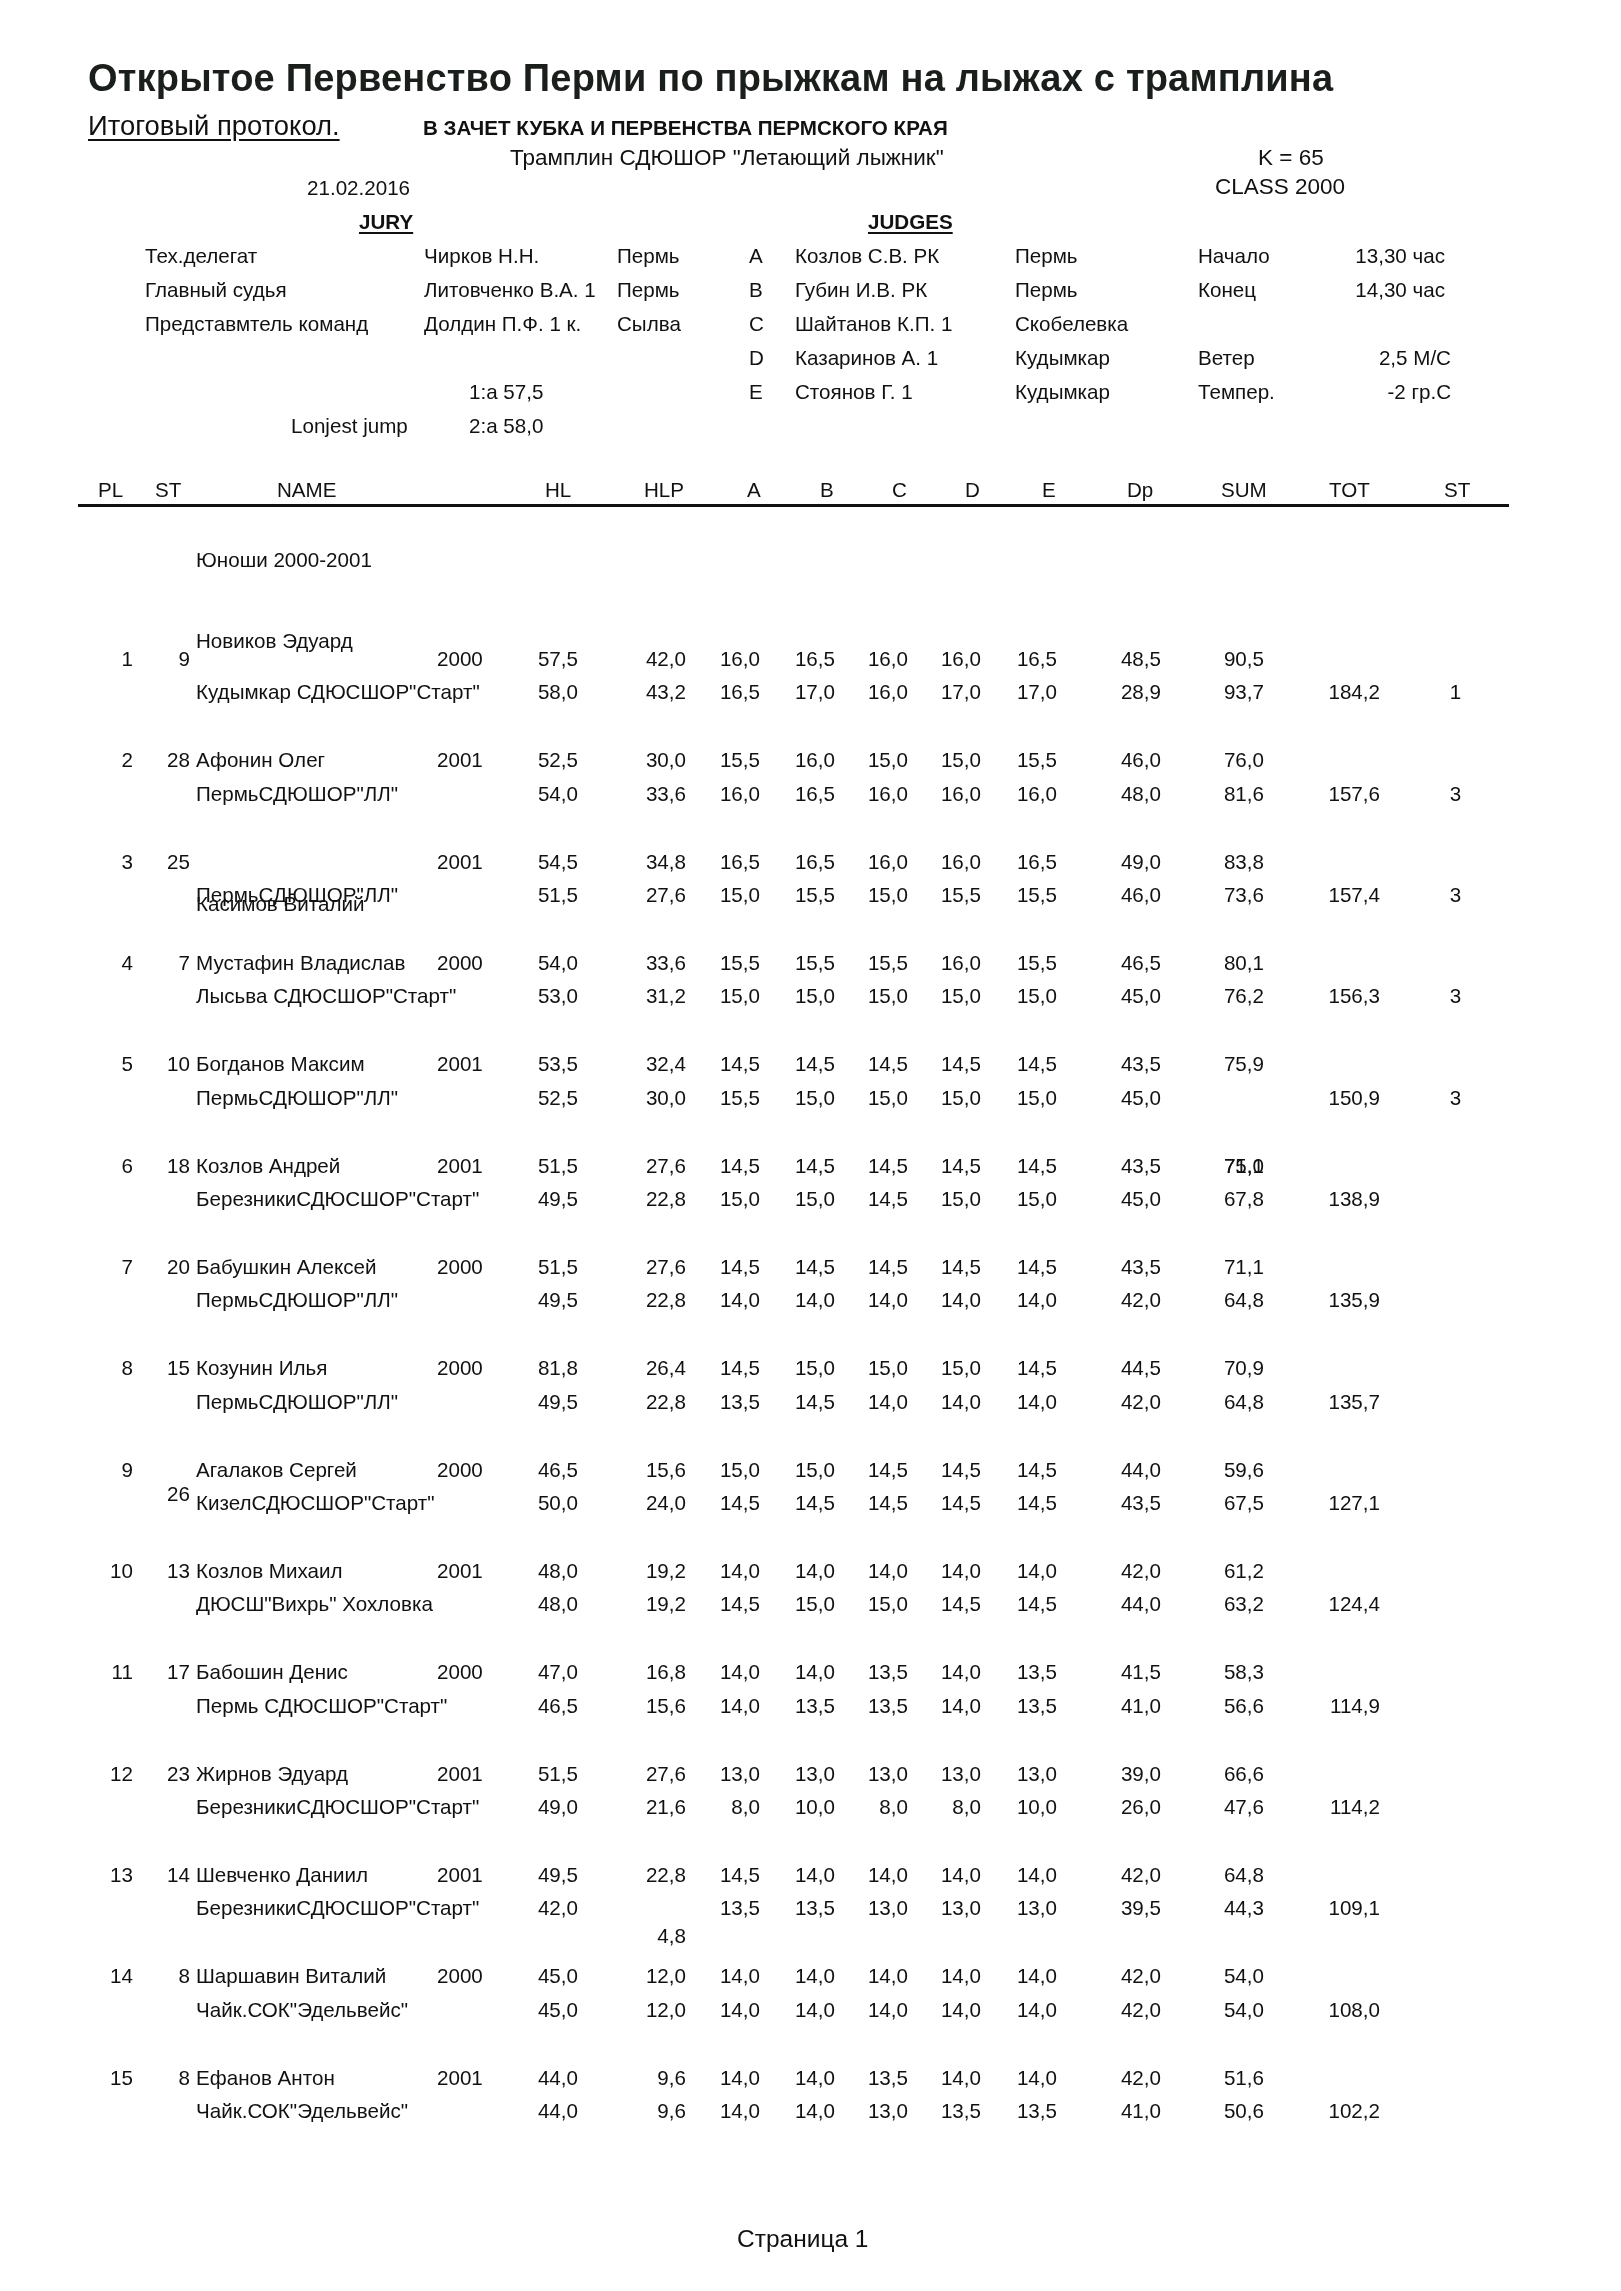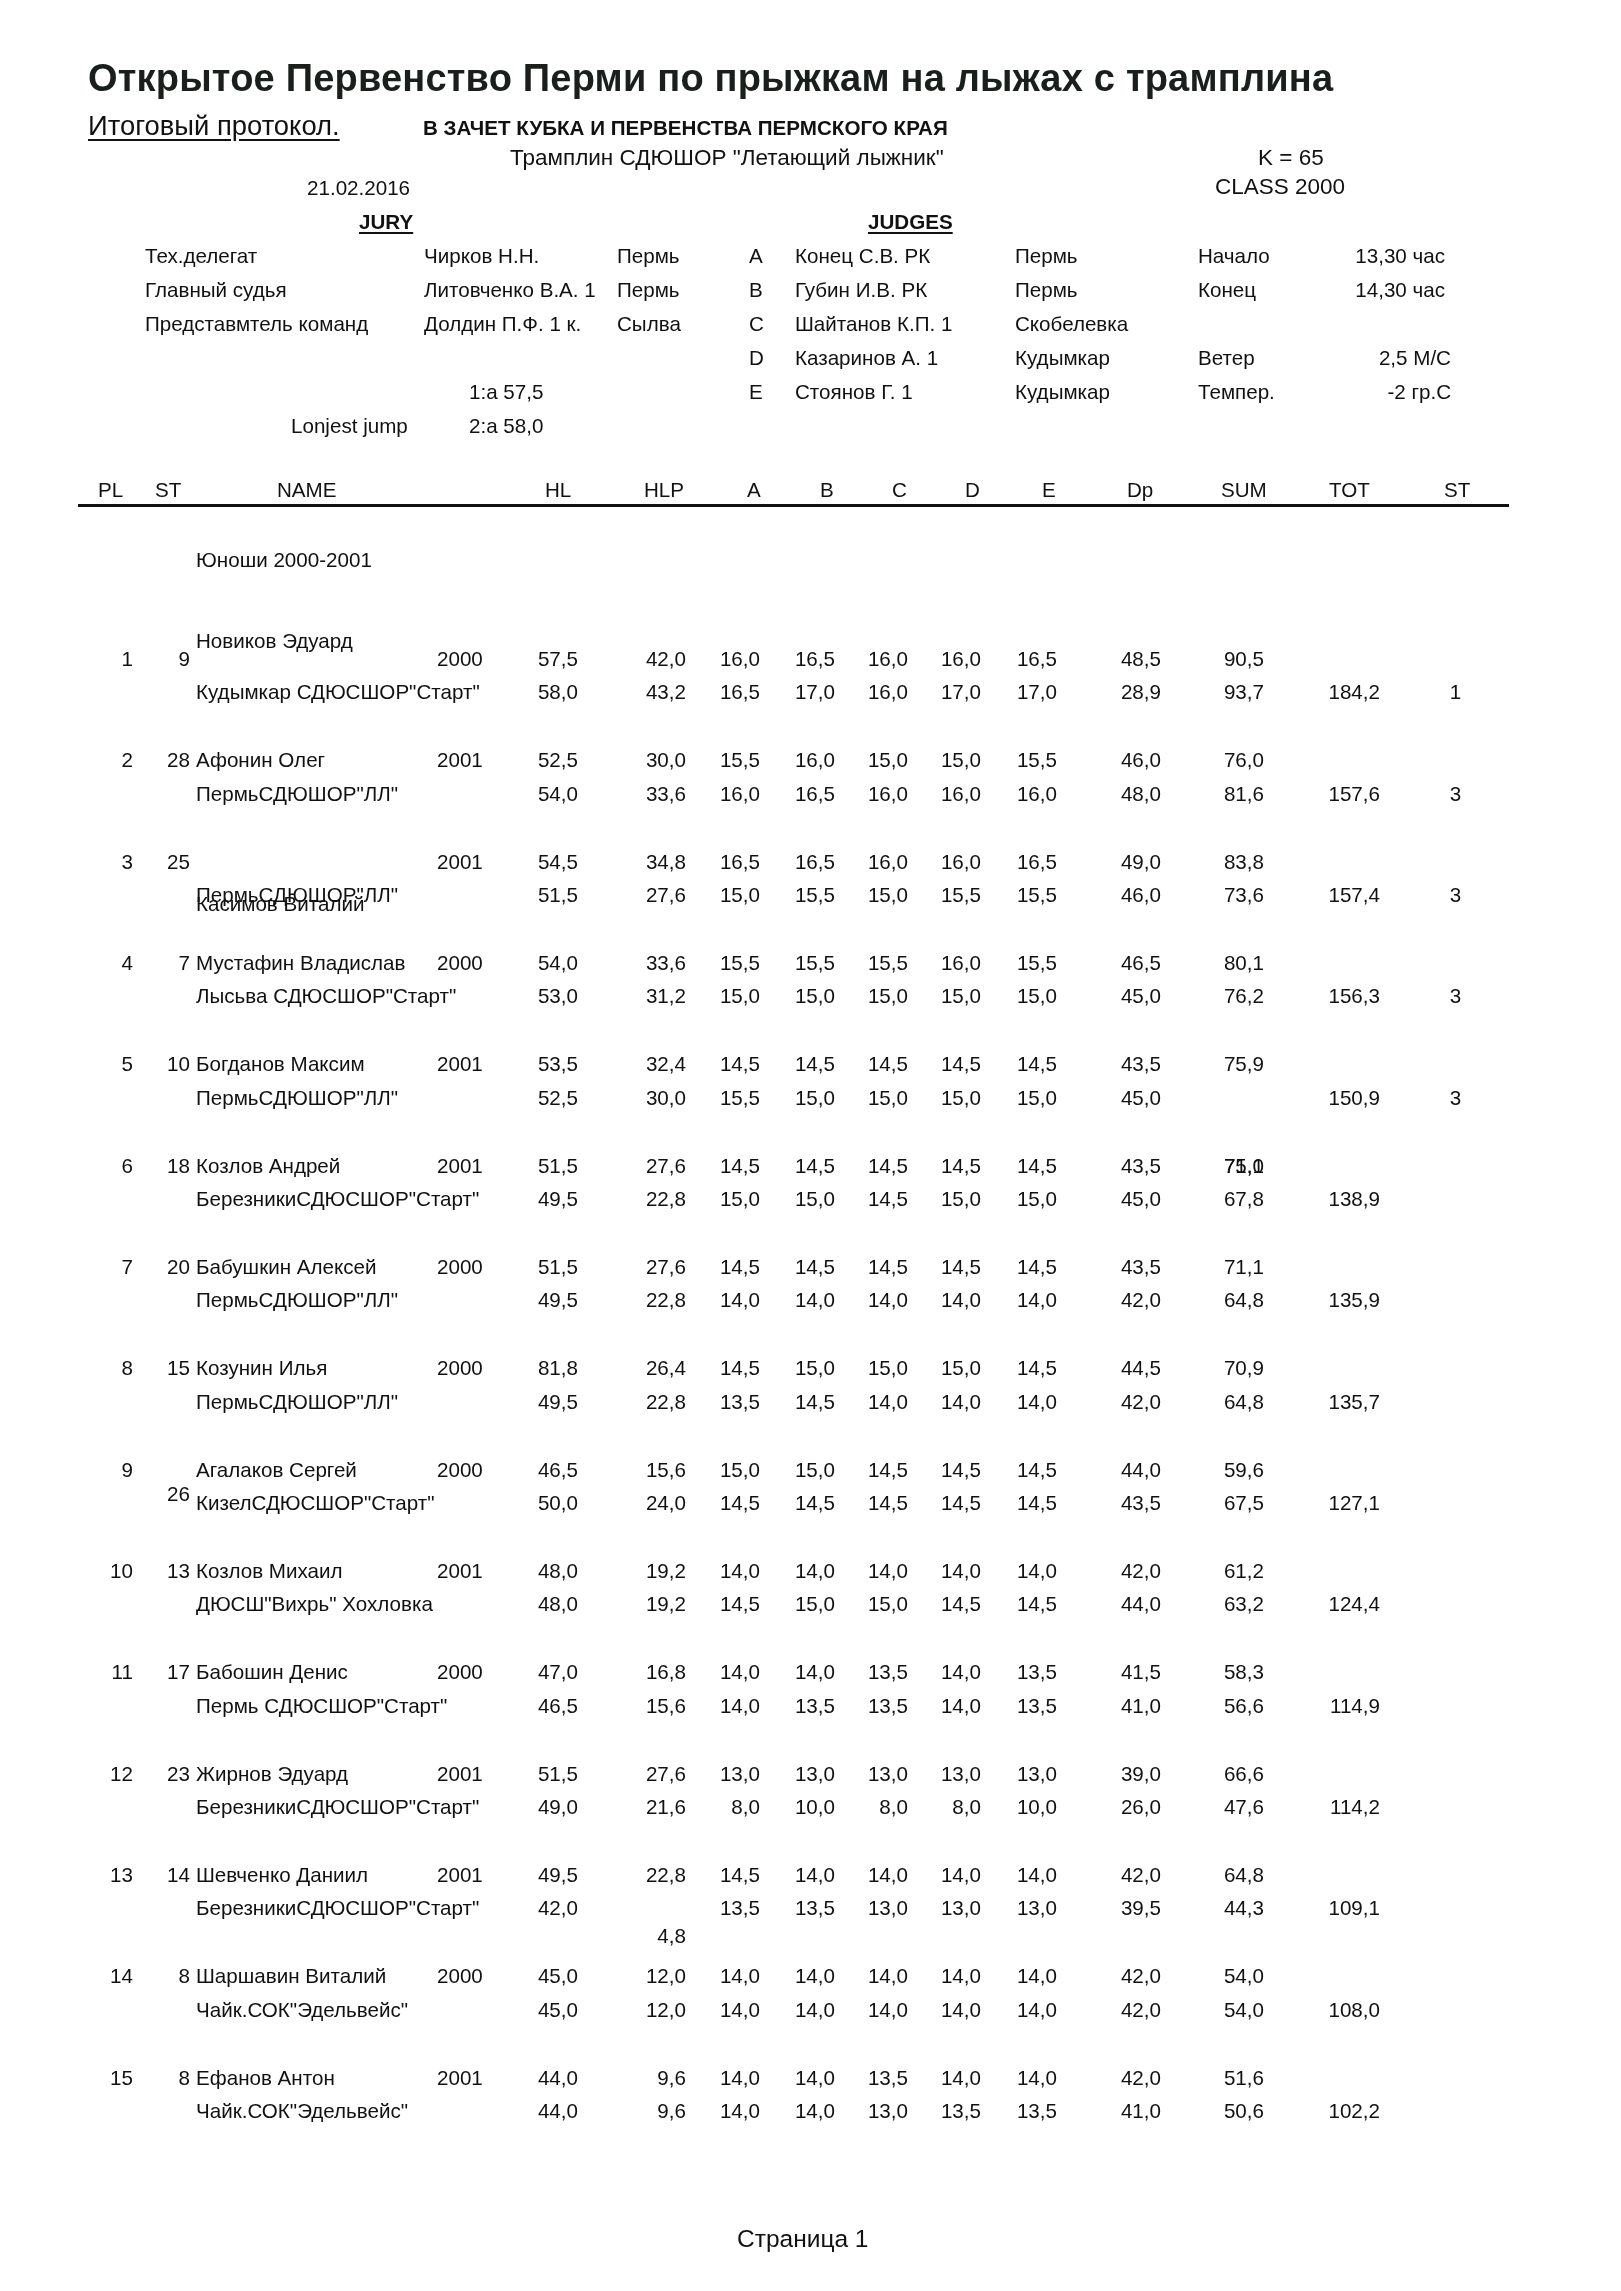--- a/index.html
+++ b/index.html
@@ -49,21 +49,21 @@
   <div class="abs info" style="left:617px;top:312px;">Сылва</div>
 
   <div class="abs info" style="left:469px;top:380px;">1:a 57,5</div>
   <div class="abs info" style="left:291px;top:414px;">Lonjest jump</div>
   <div class="abs info" style="left:469px;top:414px;">2:a 58,0</div>
 </div>
 
 <div class="abs hdr-u" style="left:868px;top:210px;">JUDGES</div>
 <div>
   <div class="abs info" style="left:749px;top:244px;">A</div>
-  <div class="abs info" style="left:795px;top:244px;">Конец С.В. РК</div>
+  <div class="abs info" style="left:795px;top:244px;">Козлов С.В. РК</div>
   <div class="abs info" style="left:1015px;top:244px;">Пермь</div>
 
   <div class="abs info" style="left:749px;top:278px;">B</div>
   <div class="abs info" style="left:795px;top:278px;">Губин И.В. РК</div>
   <div class="abs info" style="left:1015px;top:278px;">Пермь</div>
 
   <div class="abs info" style="left:749px;top:312px;">C</div>
   <div class="abs info" style="left:795px;top:312px;">Шайтанов К.П. 1</div>
   <div class="abs info" style="left:1015px;top:312px;">Скобелевка</div>
 

